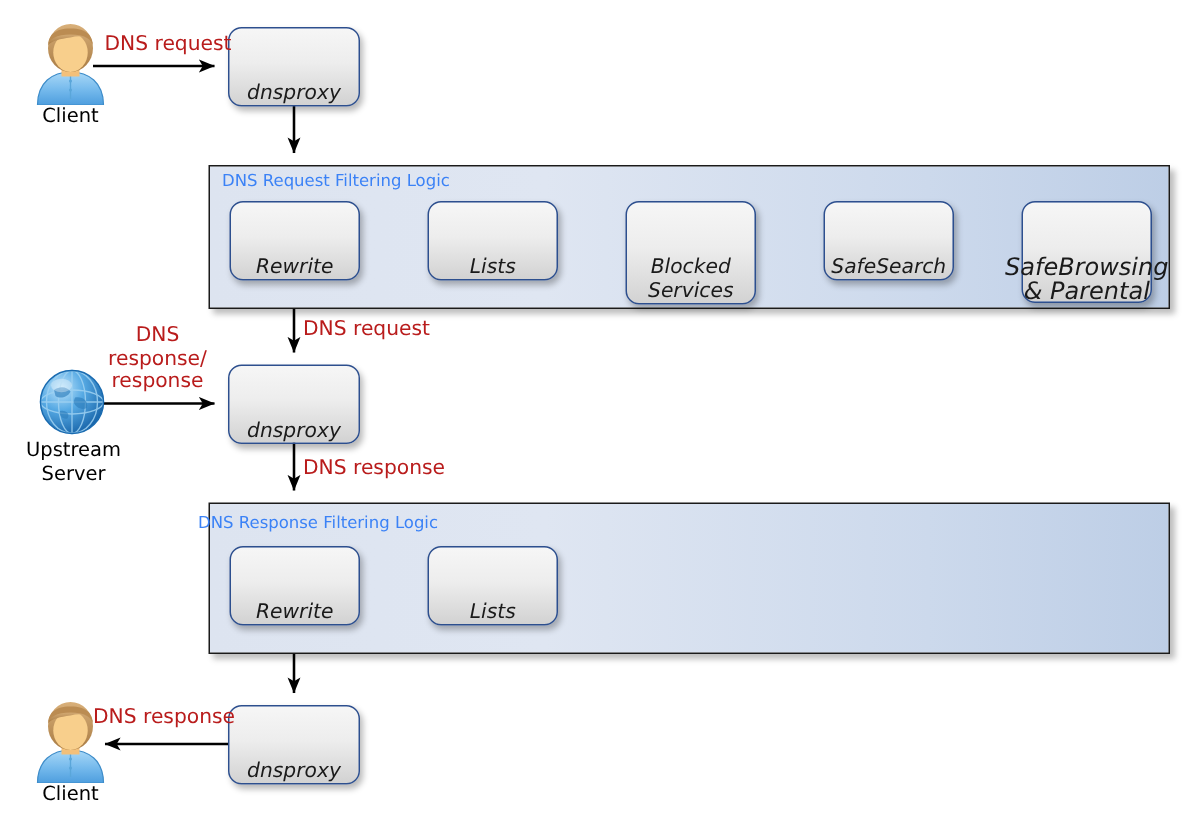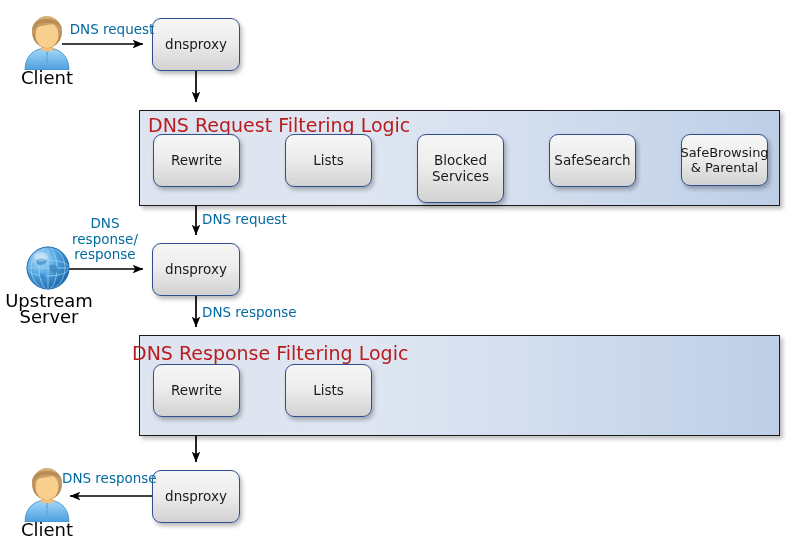--- a/index.html
+++ b/index.html
@@ -11,59 +11,60 @@
   #canvas{position:absolute;left:0;top:0;width:797px;height:558px;}
   svg.layer{position:absolute;left:0;top:0;width:797px;height:558px;pointer-events:none;}
 
   
   .node{
     position:absolute;
     border:1.6px solid #2d4f8e;
     border-radius:9px;
     background:linear-gradient(180deg,#f6f6f6 0%,#ededed 45%,#dcdcdc 80%,#d2d2d2 100%);
     box-shadow:2px 3px 4px rgba(0,0,0,0.28);
-    display:flex;align-items:center;justify-content:center;
+    display:flex;align-items:flex-end;justify-content:center;
     text-align:center;
     font-size:13.5px;
     line-height:15.5px;
     color:#1a1a1a;
     box-sizing:border-box;
+    font-style:italic;
   }
   .node span{display:block;white-space:pre-line;}
 
   
   .panel{
     position:absolute;
     border:1.6px solid #1a1a1a;
     background:linear-gradient(90deg,#dde4f0 0%,#dfe6f2 35%,#ccd9ec 75%,#bdcee6 100%);
     box-shadow:3px 3px 4px rgba(0,0,0,0.26);
     box-sizing:border-box;
   }
   .panel-title{
     position:absolute;
-    font-size:19px;
-    color:#b91c1c;
+    font-size:11px;
+    color:#3b82f6;
     white-space:nowrap;
   }
 
   
   .elabel{
     position:absolute;
     font-size:13.5px;
     line-height:15.5px;
-    color:#0369a1;
+    color:#b91c1c;
     white-space:pre-line;
     text-align:center;
   }
   .elabel.left{text-align:left;}
 
   
   .caption{
     position:absolute;
-    font-size:18px;
+    font-size:13px;
     line-height:15.5px;
     text-align:center;
     color:#000000;
     white-space:pre-line;
   }
 
   
   .actor{position:absolute;}
 </style>
 </head>
@@ -117,21 +118,21 @@
   <div class="node" style="left:285px;top:134px;width:87px;height:53px;">
     <span>Lists</span>
   </div>
   <div class="node" style="left:417px;top:134px;width:87px;height:69px;">
     <span>Blocked
 Services</span>
   </div>
   <div class="node" style="left:549px;top:134px;width:87px;height:53px;">
     <span>SafeSearch</span>
   </div>
-  <div class="node" style="left:681px;top:134px;width:87px;height:52px;font-size:13px;">
+  <div class="node" style="left:681px;top:134px;width:87px;height:68px;font-size:16px;">
     <span>SafeBrowsing
 &amp; Parental</span>
   </div>
 
   <div class="node" style="left:153px;top:364px;width:87px;height:53px;">
     <span>Rewrite</span>
   </div>
   <div class="node" style="left:285px;top:364px;width:87px;height:53px;">
     <span>Lists</span>
   </div>

